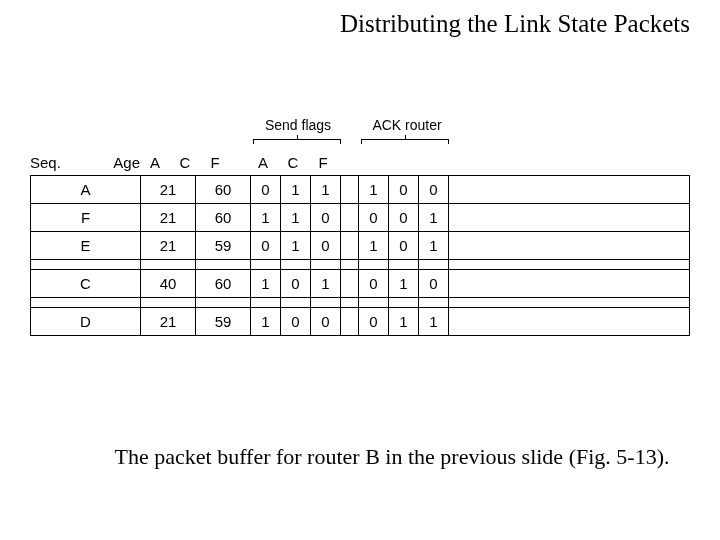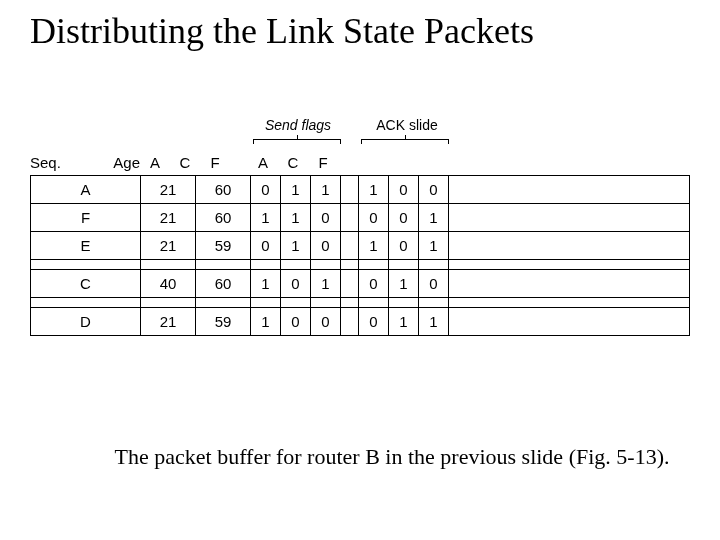--- a/index.html
+++ b/index.html
@@ -6,23 +6,24 @@
   body {
     width: 720px;
     height: 540px;
     background: #fff;
     font-family: "Times New Roman", Times, serif;
     color: #000;
     position: relative;
     overflow: hidden;
   }
   .title {
-    font-size: 36px;
+    font-size: 25px;
     padding: 10px 30px 0 30px;
     font-weight: normal;
+    text-align: right;
   }
   .figure {
     position: absolute;
     top: 125px;
     left: 30px;
     width: 660px;
   }
   .hdr-row {
     display: flex;
     align-items: flex-end;
@@ -96,26 +97,26 @@
     margin-left: 32px;
   }
 </style>
 </head>
 <body>
 
 <h1 class="title">Distributing the Link State Packets</h1>
 
 <div class="figure">
 
-  <div class="group-label" style="left:228px; top:-8px; width:80px;font-style:italic;">Send flags</div>
+  <div class="group-label" style="left:228px; top:-8px; width:80px;">Send flags</div>
   <div class="brace" style="left:223px; top:14px; width:88px;">
       <span class="tick"></span>
     </div>
 
-  <div class="group-label" style="left:337px; top:-8px; width:80px;">ACK slide</div>
+  <div class="group-label" style="left:337px; top:-8px; width:80px;">ACK router</div>
   <div class="brace" style="left:331px; top:14px; width:88px;">
       <span class="tick"></span>
     </div>
 
   <div class="hdr-row">
     <div class="col-seq hdr-label">Seq.</div>
     <div class="col-age hdr-label">Age</div>
     <div class="col-flag hdr-label">A</div>
     <div class="col-flag hdr-label">C</div>
     <div class="col-flag hdr-label">F</div>

